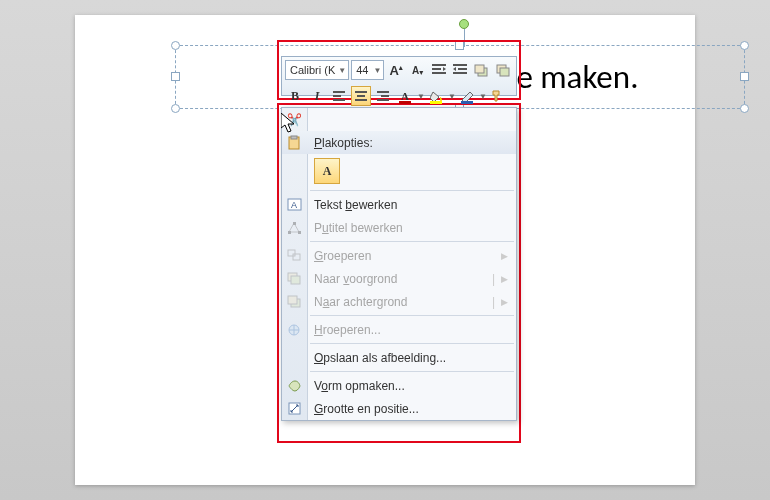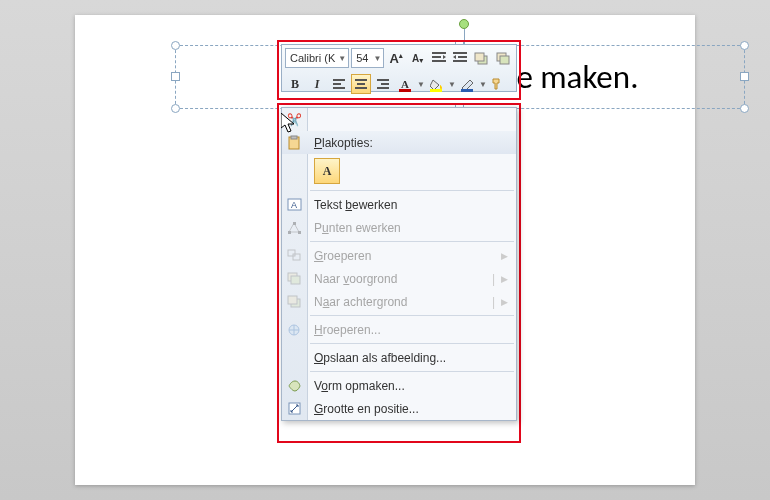--- a/index.html
+++ b/index.html
@@ -10,21 +10,21 @@
 .textbox{position:absolute;left:100px;top:30px;width:570px;height:64px;border:1px dashed #8aa6c1}
 .handle{position:absolute;width:9px;height:9px;background:#fff;border:1px solid #8aa6c1}
 .h-c{border-radius:50%}
 .h-tl{left:-5px;top:-5px}.h-tr{right:-5px;top:-5px}.h-bl{left:-5px;bottom:-5px}.h-br{right:-5px;bottom:-5px}
 .h-t{left:50%;top:-5px;margin-left:-5px}.h-b{left:50%;bottom:-5px;margin-left:-5px}
 .h-l{left:-5px;top:50%;margin-top:-5px}.h-r{right:-5px;top:50%;margin-top:-5px}
 .placeholder{font-size:33px;color:#000;text-align:center;line-height:62px;white-space:nowrap;overflow:hidden;font-family:Calibri,sans-serif}
 .hilite{position:absolute;border:2px solid #e2061b;pointer-events:none}
 .hi1{left:277px;top:40px;width:244px;height:60px}
 .hi2{left:277px;top:103px;width:244px;height:340px}
-.minitb{position:absolute;left:281px;top:44px;width:236px;height:48px;background:linear-gradient(#f8fbfd,#e4ecf4);border:1px solid #9aafc6;font-size:11px;color:#333}
+.minitb{position:absolute;left:281px;top:56px;width:236px;height:40px;background:linear-gradient(#f8fbfd,#e4ecf4);border:1px solid #9aafc6;font-size:11px;color:#333}
 .mrow{display:flex;align-items:center;height:26px;padding:0 3px;gap:2px}
 .fsel{height:20px;border:1px solid #9aafc6;background:#fff;font-size:11px;display:flex;align-items:center;justify-content:space-between;padding:0 2px 0 4px}
 .dd{font-size:8px;color:#666}
 .ibtn{width:20px;height:20px;display:flex;align-items:center;justify-content:center;border:1px solid transparent;cursor:default;position:relative}
 .ibtn.sel{background:linear-gradient(#fef4c8,#fdd77a);border-color:#d6a63e}
 .glyph{font-weight:bold;font-size:12px}
 .al{display:inline-block;width:12px;height:10px;position:relative}
 .al span{position:absolute;left:0;width:12px;height:2px;background:#555}
 .al .l1{top:0}.al .l2{top:4px}.al .l3{top:8px}
 .al-left .l2{width:8px}.al-right .l2{left:4px;width:8px}
@@ -67,21 +67,21 @@
 <div class="hilite hi1"></div>
 <div class="hilite hi2"></div>
 
 <div class="minitb">
   <div class="mrow">
     <div class="fsel" style="width:66px">
       <span>Calibri (K</span>
         <span class="dd">▼</span>
     </div>
     <div class="fsel" style="width:34px">
-      <span>54</span>
+      <span>44</span>
         <span class="dd">▼</span>
     </div>
     <div class="ibtn">
         <span class="glyph" style="font-size:13px">A</span>
         <span style="font-size:8px;position:relative;top:-3px">▴</span>
       </div>
     <div class="ibtn">
         <span class="glyph" style="font-size:10px">A</span>
         <span style="font-size:8px;position:relative;top:2px">▾</span>
       </div>
@@ -199,21 +199,21 @@
   </div>
   <div class="mi dis">
     <span class="micon" style="opacity:.4">
         <svg width="15" height="13">
           <path d="M2 11L7 2l5 9z" fill="none" stroke="#888"></path>
           <rect x="1" y="10" width="3" height="3" fill="#555"></rect>
           <rect x="6" y="1" width="3" height="3" fill="#555"></rect>
           <rect x="11" y="10" width="3" height="3" fill="#555"></rect>
         </svg>
       </span>
-    <span class="lab"><span>P</span><span class="u">u</span><span>nten ewerken</span></span>
+    <span class="lab"><span>P</span><span class="u">u</span><span>titel bewerken</span></span>
   </div>
   <div class="sep"></div>
 
   <div class="mi dis">
     <span class="micon" style="opacity:.4">
         <svg width="15" height="13">
           <rect x="1" y="1" width="7" height="6" fill="none" stroke="#888"></rect>
           <rect x="6" y="5" width="7" height="6" fill="none" stroke="#888"></rect>
         </svg>
       </span>

